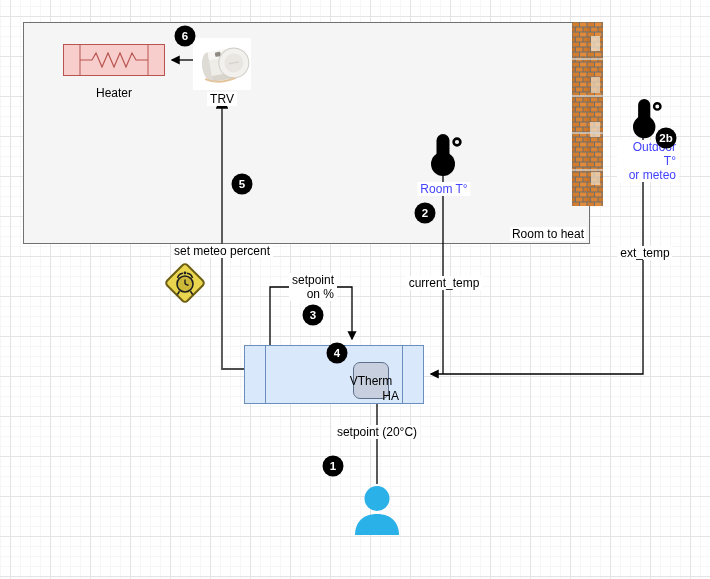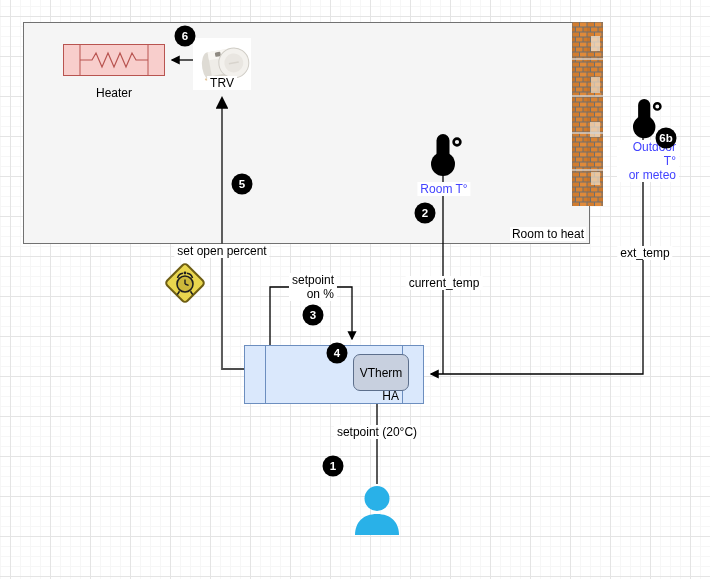--- a/index.html
+++ b/index.html
@@ -37,21 +37,21 @@
   .lbl{z-index:5;transform:translateX(-50%);white-space:pre-line;text-align:right;line-height:14px}
   .whitebg{background:#fff;padding:0 3px}
   .blue{color:var(--label-blue)}
   
   .ha-box{left:244px;top:345px;width:180px;height:59px;background:var(--ha-fill);border:1px solid var(--ha-stroke);z-index:4}
   .ha-bar-l{position:absolute;left:20px;top:0;bottom:0;border-left:1px solid var(--ha-stroke)}
   .ha-bar-r{position:absolute;right:20px;top:0;bottom:0;border-left:1px solid var(--ha-stroke)}
   .entity{position:absolute;background:var(--entity-fill);border:1px solid var(--entity-stroke);border-radius:7px;
           display:flex;align-items:center;justify-content:center;text-align:center;line-height:14px;white-space:pre-line}
   .num-entity{left:21px;top:7px;width:60px;height:37px}
-  .vtherm{left:108px;top:8px;width:56px;height:37px}
+  .vtherm{left:108px;top:16px;width:36px;height:37px}
   .ha-lbl{position:absolute;right:24px;bottom:0}
   
   .badge{z-index:6;min-width:21px;height:21px;border-radius:50%;background:var(--badge-bg);color:var(--badge-fg);
          font-weight:bold;font-size:11.5px;line-height:21px;text-align:center;padding:0 2px;transform:translate(-50%,-50%)}
   .wall{left:572px;top:22px;z-index:2}
 </style>
 </head>
 <body>
 
 <div class="canvas">
@@ -113,21 +113,21 @@
       <rect x="17" y="12" width="24" height="30" fill="#efede8"></rect>
       <rect x="17" y="12" width="24" height="8" fill="#f8f6f2"></rect>
       <rect x="17" y="36" width="24" height="6" fill="#d9d5cd"></rect>
       <rect x="24" y="13.5" width="5.5" height="4.5" rx="1" fill="#8f8a82"></rect>
       <circle cx="41" cy="27" r="15" fill="#f3f1ed" stroke="#cfccc5" stroke-width="1"></circle>
       <circle cx="41" cy="27" r="9.5" fill="#e9e6e1"></circle>
       <line x1="36" y1="27" x2="46" y2="27" stroke="#d8d4cd" stroke-width="1.5"></line>
       <path d="M10,38 Q22,46 40,42" fill="none" stroke="#e3c59c" stroke-width="2"></path>
     </g>
   </svg>
-  <div class="abs lbl whitebg" style="left:222px;top:76px">TRV</div>
+  <div class="abs lbl whitebg" style="left:222px;top:92px">TRV</div>
 
   <svg class="abs shape" style="left:430px;top:133px" width="32" height="46" viewBox="0 0 32 46">
     <rect x="6.5" y="1" width="13" height="26" rx="6.5" fill="#000"></rect>
     <circle cx="13" cy="31" r="12" fill="#000"></circle>
     <circle cx="27" cy="9" r="3.4" fill="none" stroke="#000" stroke-width="2.6"></circle>
   </svg>
   <div class="abs lbl blue whitebg" style="left:444px;top:182px">Room T°</div>
 
   <svg class="abs shape" style="left:632px;top:98px" width="30" height="43" viewBox="0 0 32 46">
     <rect x="6.5" y="1" width="13" height="26" rx="6.5" fill="#000"></rect>
@@ -152,28 +152,28 @@
     <div class="ha-bar-r"></div>
     <div class="entity vtherm"><span>VTherm</span></div>
     <span class="ha-lbl">HA</span>
   </div>
 
   <svg class="abs shape" style="left:352px;top:485px" width="50" height="50" viewBox="0 0 50 50">
     <circle cx="25" cy="13.5" r="12.5" fill="var(--user-blue)"></circle>
     <path d="M25,29 C11,29 3,37.5 3,50 L47,50 C47,37.5 39,29 25,29 Z" fill="var(--user-blue)"></path>
   </svg>
 
-  <div class="abs lbl whitebg" style="left:222px;top:244px">set open percent</div>
+  <div class="abs lbl whitebg" style="left:222px;top:244px">set meteo percent</div>
   <div class="abs lbl whitebg" style="left:313px;top:273px">setpoint
 on %</div>
   <div class="abs lbl whitebg" style="left:444px;top:276px">current_temp</div>
   <div class="abs lbl whitebg" style="left:645px;top:246px">ext_temp</div>
   <div class="abs lbl whitebg" style="left:377px;top:425px">setpoint (20°C)</div>
 
   <div class="abs badge" style="left:333px;top:466px">1</div>
   <div class="abs badge" style="left:425px;top:213px">2</div>
-  <div class="abs badge" style="left:666px;top:138px">6b</div>
+  <div class="abs badge" style="left:666px;top:138px">2b</div>
   <div class="abs badge" style="left:313px;top:315px">3</div>
   <div class="abs badge" style="left:337px;top:353px">4</div>
   <div class="abs badge" style="left:242px;top:184px">5</div>
   <div class="abs badge" style="left:185px;top:36px">6</div>
 
 </div>
 
 </body></html>

